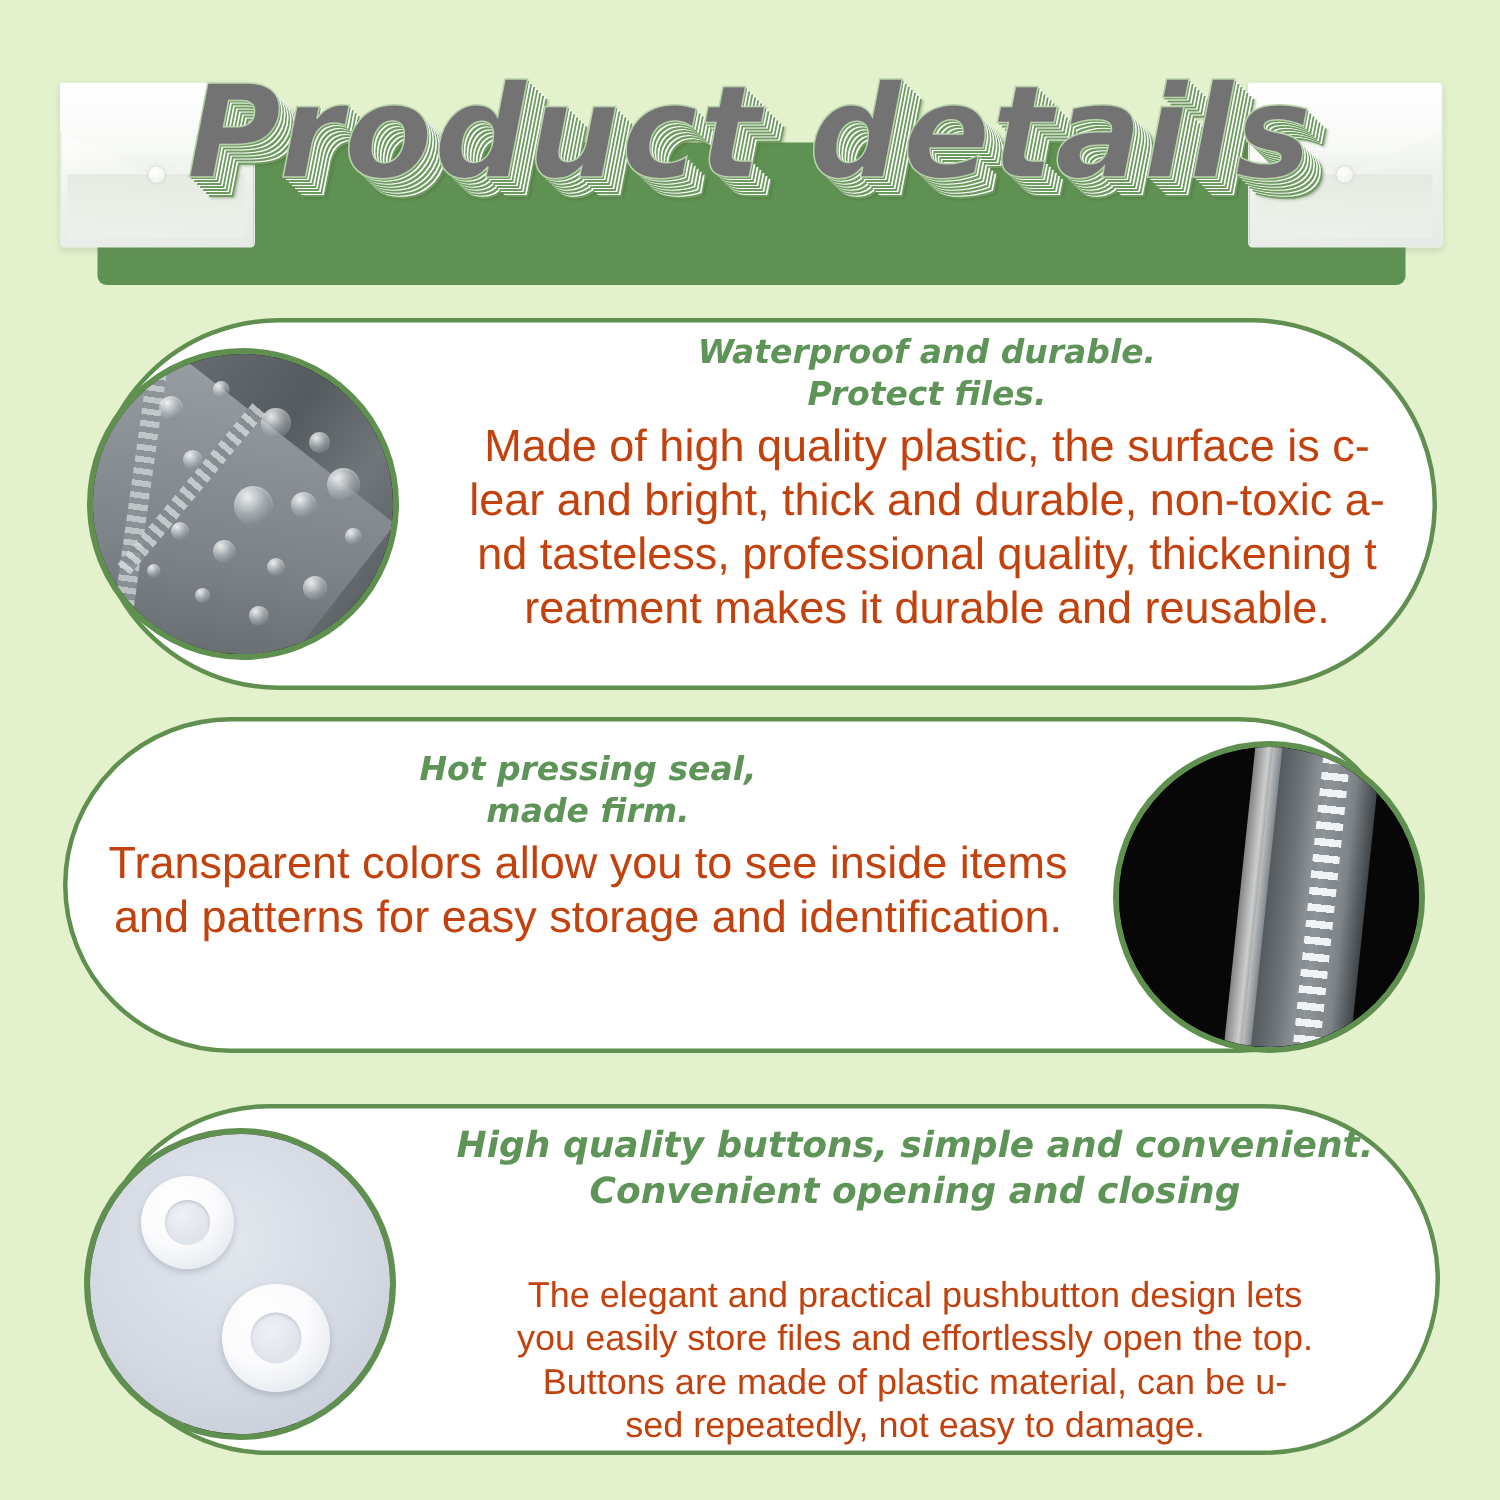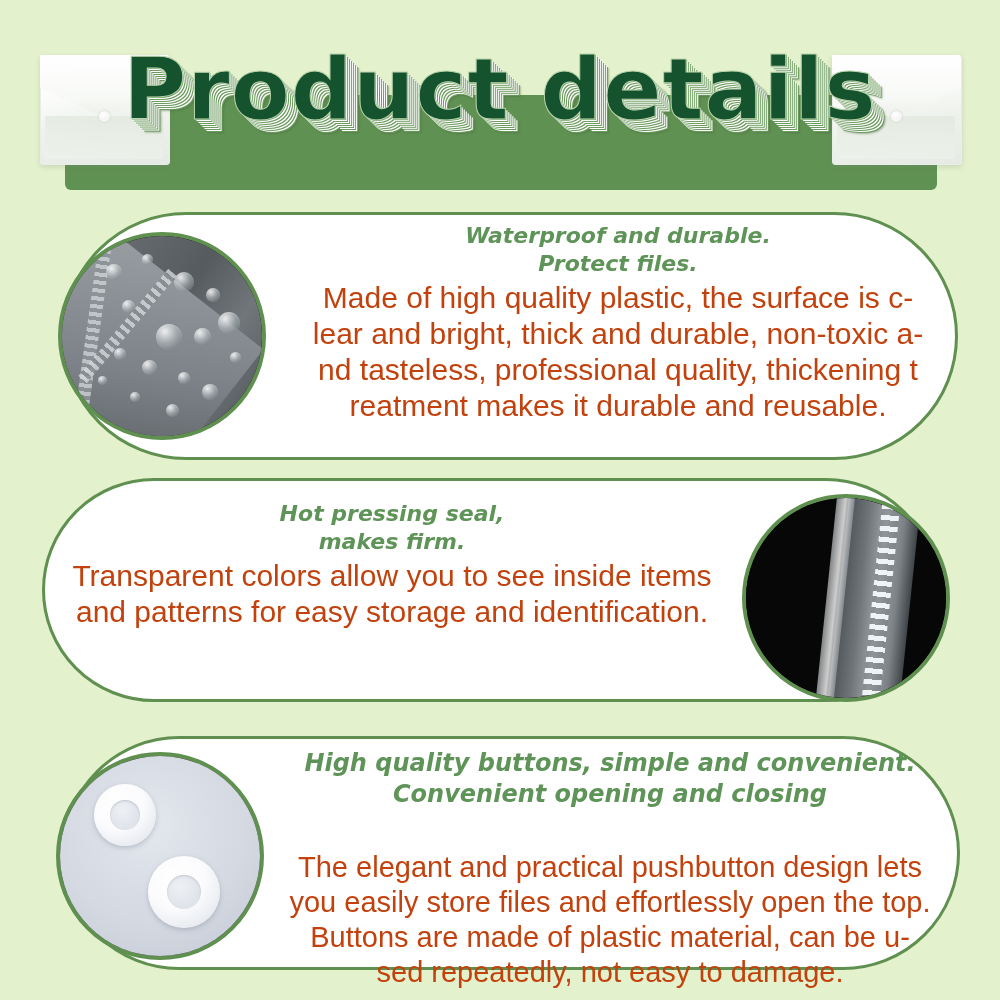--- a/index.html
+++ b/index.html
@@ -42,24 +42,24 @@
   }
   .env-snap{
     position:absolute;left:50%;top:52%;width:11px;height:11px;margin-left:-5.5px;
     background:radial-gradient(circle at 35% 32%,#ffffff,#f2f4f0 70%,#dfe4dc 100%);
     border-radius:50%;box-shadow:0 0 2px rgba(150,165,145,.5);
   }
 
   
   #page-title{
     position:absolute;left:0;top:46px;width:1000px;text-align:center;
-    font-size:86px;font-weight:bold;
+    font-size:86px;font-weight:bold;font-style:italic;
     font-family:"DejaVu Sans", sans-serif;
     letter-spacing:1px;line-height:1;
-    color:#14532d;
+    color:#737373;
     -webkit-text-stroke:1px #b9d3ac;
     text-shadow:
       1px 1px 0 #6d9b5f, 2px 2px 0 #ffffff, 3px 3px 0 #6d9b5f,
       4px 4px 0 #ffffff, 5px 5px 0 #6d9b5f, 6px 6px 0 #ffffff,
       7px 7px 0 #6d9b5f, 8px 8px 0 #ffffff, 9px 9px 0 #6d9b5f,
       10px 10px 0 #ffffff,11px 11px 0 #6d9b5f,12px 12px 0 #ffffff,
       13px 13px 0 #6d9b5f,14px 14px 2px rgba(70,105,60,.45);
   }
 
   
@@ -94,21 +94,21 @@
     font-family:"DejaVu Sans", sans-serif;
     margin-bottom:2px;white-space:pre-line;
   }
   #text-3 .heading{font-size:24px;font-style:italic;}
   .body{
     color:#c2410c;font-size:30px;line-height:1.20;
     font-family:"Liberation Sans", sans-serif;
     white-space:pre-line;
   }
   #text-2 .body{font-size:30px;}
-  #text-3 .body{font-size:29px;margin-top:41px;}
+  #text-3 .body{font-size:24px;margin-top:41px;}
 
   
   .p1-bg{position:absolute;inset:0;background:
       linear-gradient(125deg,#0a0a0a 0%,#0a0a0a 12%,#6a6f73 12%,#565b5f 48%,#70767a 70%,#4e5357 100%);}
   .p1-sheet{
     position:absolute;left:18%;top:-8%;width:105%;height:80%;
     background:linear-gradient(150deg,#9aa0a4,#7c8287 60%,#5e6367);
     transform:rotate(38deg);transform-origin:left top;
   }
   .p1-edge{
@@ -217,21 +217,21 @@
 
 <div class="card-photo" id="photo-2">
   <div class="p2-bg"></div>
   <div class="p2-strip"></div>
   <div class="p2-clear"></div>
   <div class="p2-seal"></div>
 </div>
 
 <div class="card-text" id="text-2">
   <div class="heading">Hot pressing seal,
-makes firm.</div>
+made firm.</div>
   <div class="body">Transparent colors allow you to see inside items
 and patterns for easy storage and identification.</div>
 </div>
 
 <div class="card" id="card-3"></div>
 
 <div class="card-photo" id="photo-3">
   <div class="p3-bg"></div>
   <div class="snap" id="snap-a"></div>
   <div class="snap" id="snap-b"></div>

